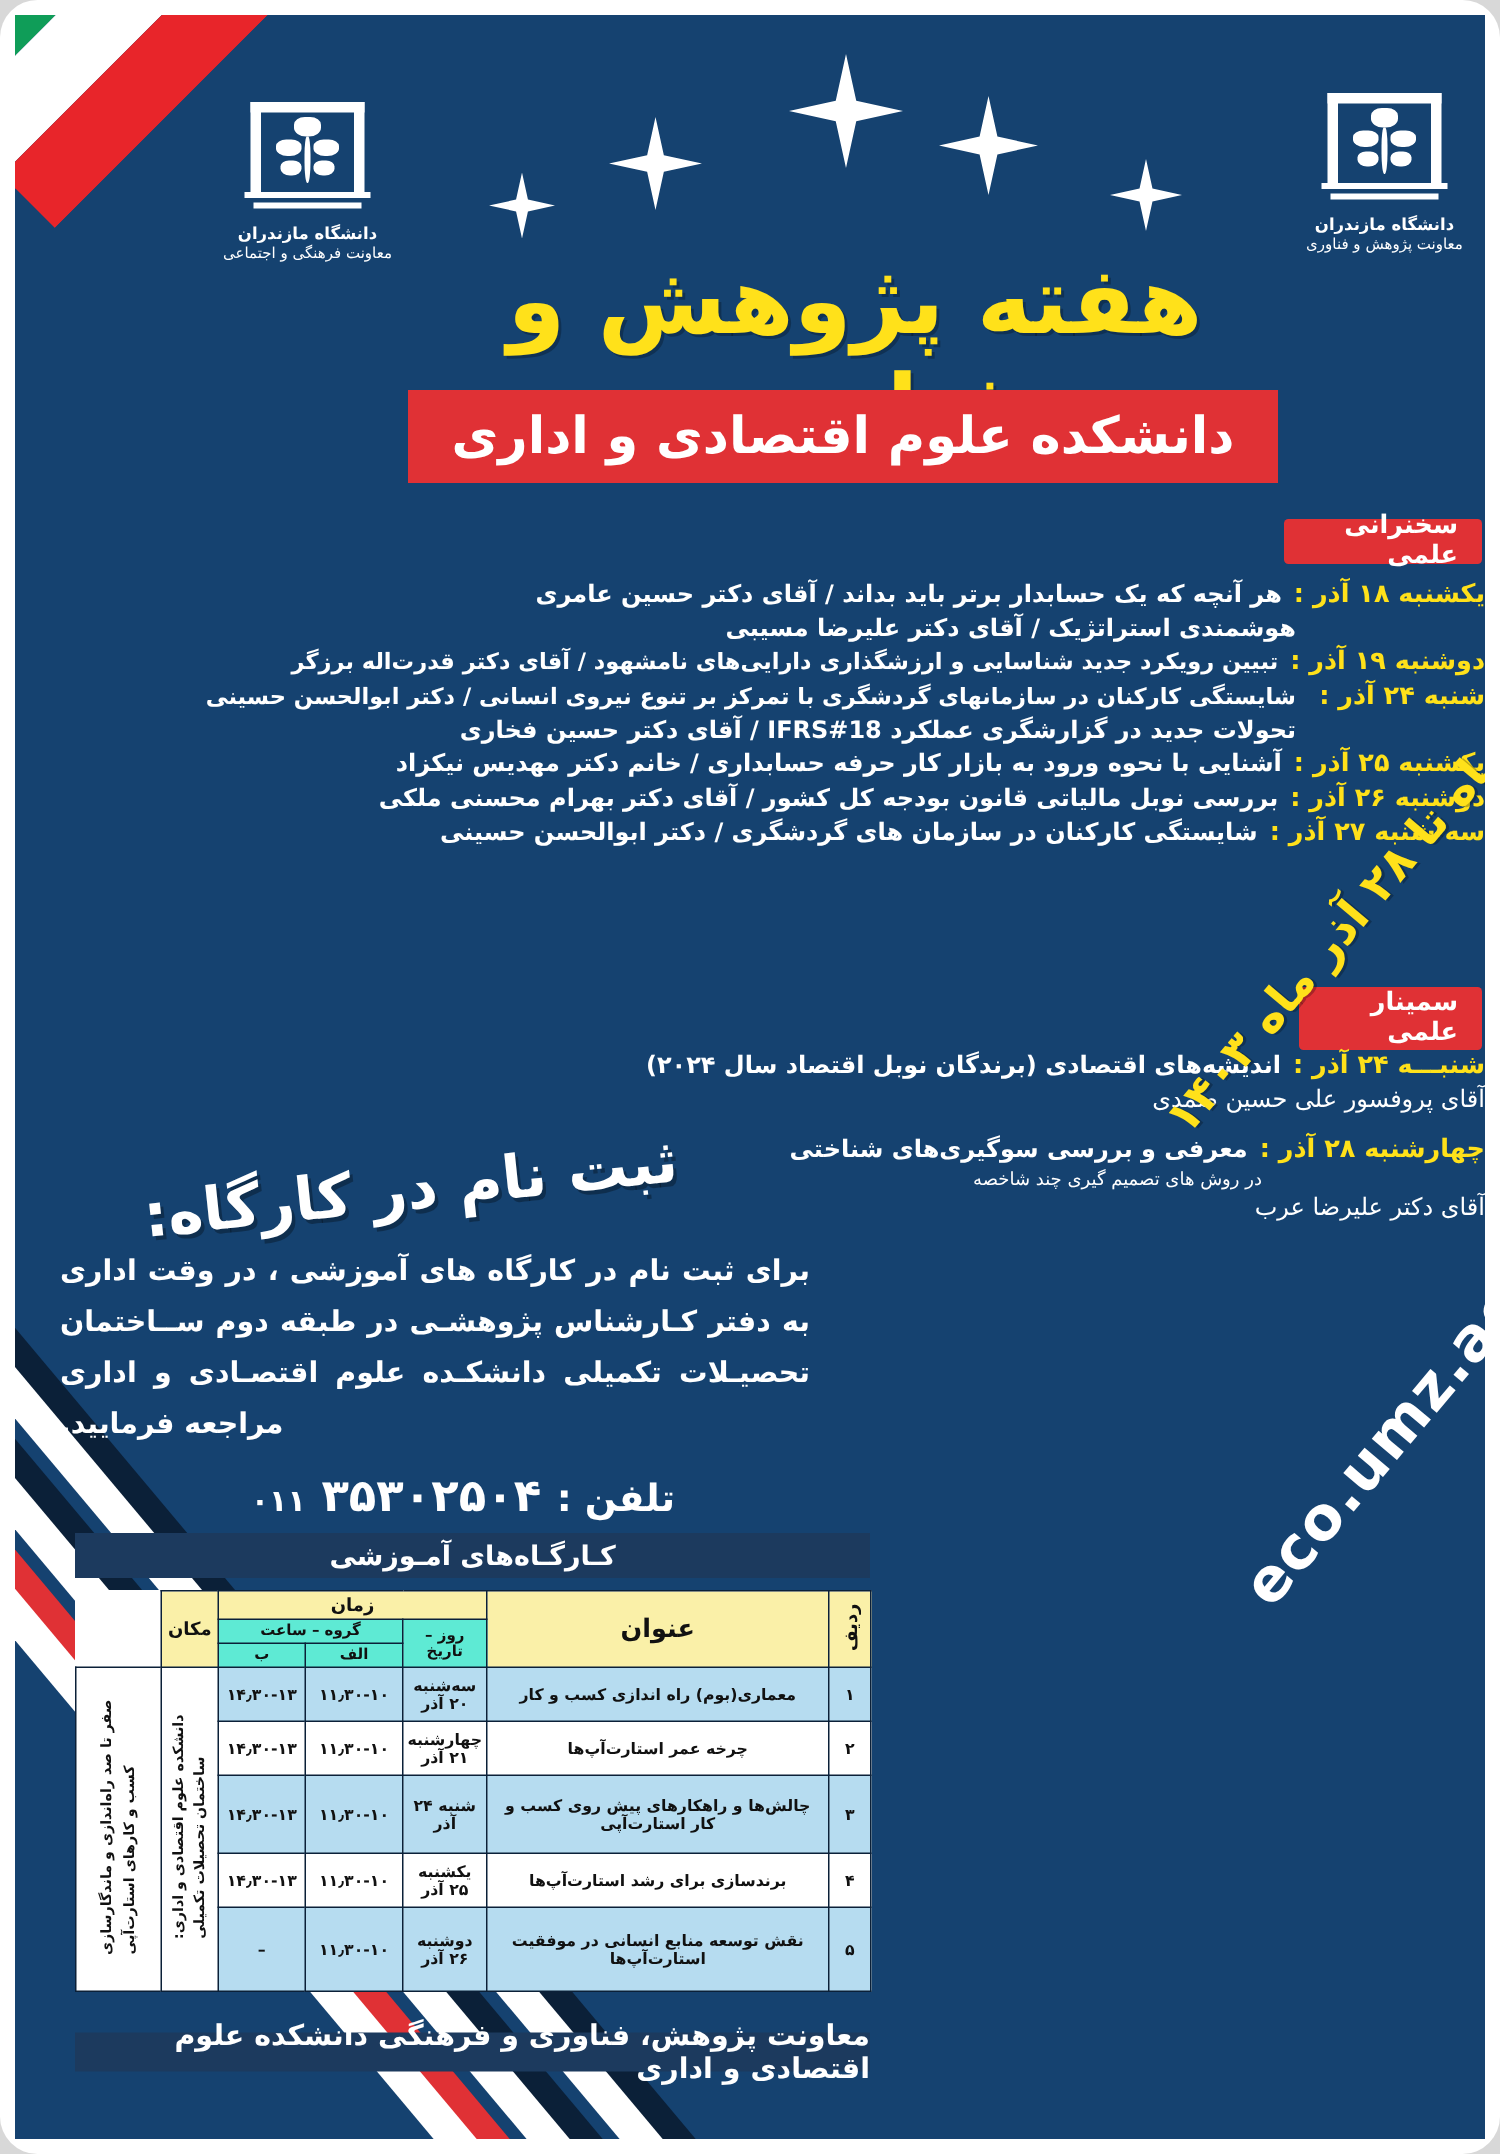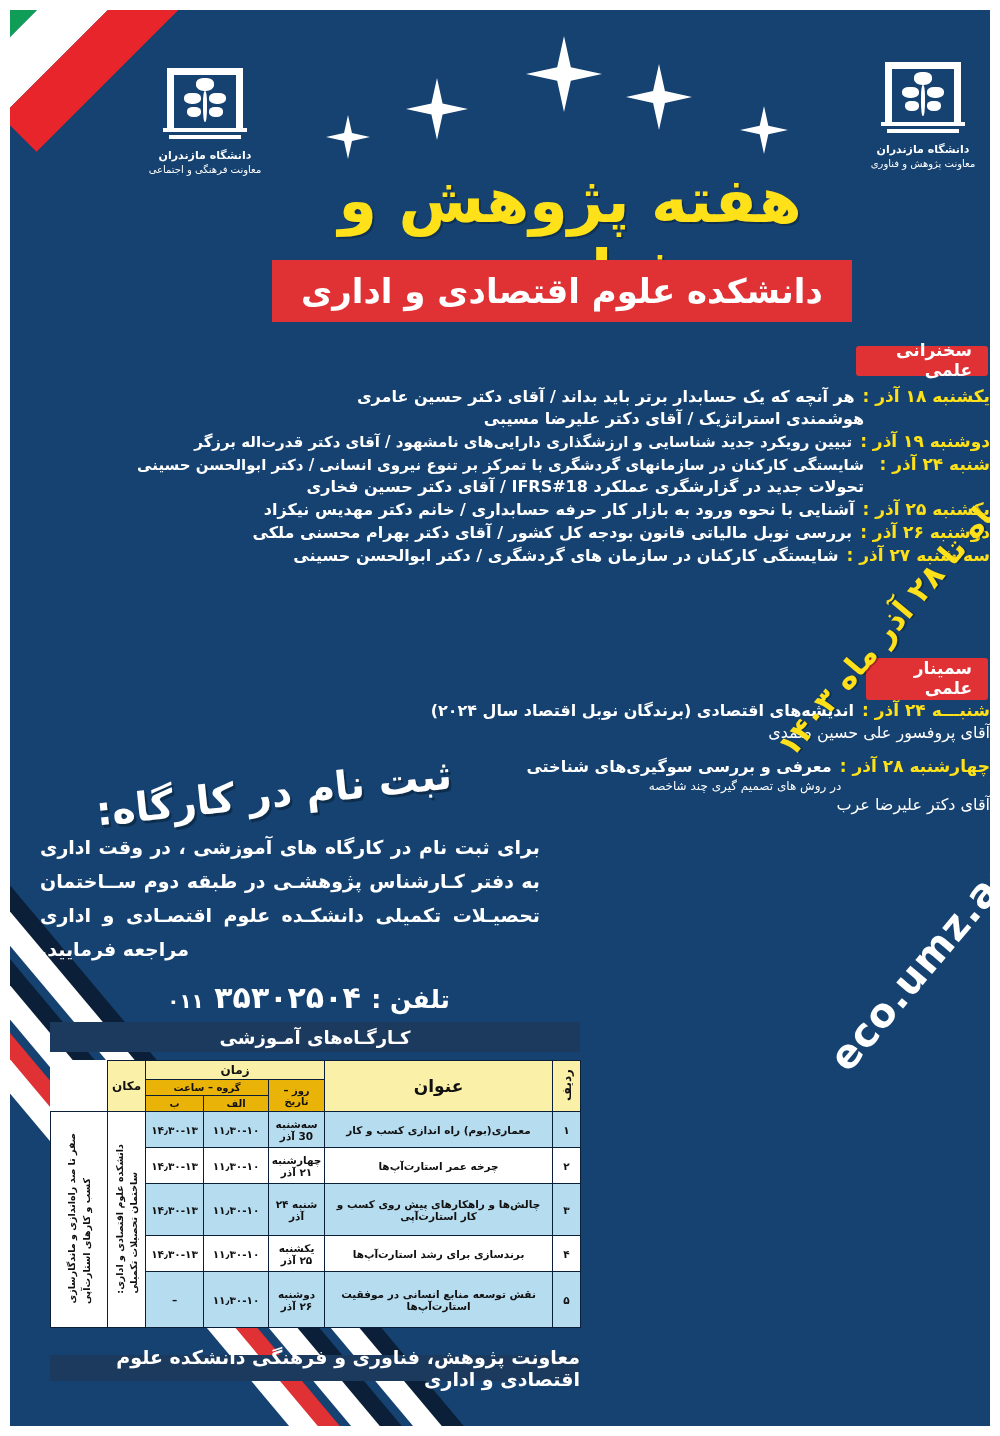--- a/index.html
+++ b/index.html
@@ -7,20 +7,21 @@
   html, body {
     background: #d8d8d8;
     font-family: "DejaVu Sans", "Liberation Sans", sans-serif;
   }
   #poster {
     position: relative;
     width: 1000px;
     height: 1436px;
     overflow: hidden;
     background: #ffffff;
+    border-radius: 25px;
   }
   .bg-navy {
     position: absolute;
     left: 10px; top: 10px;
     width: 980px; height: 1416px;
     background: #154270;
     overflow: hidden;
   }
 
   
@@ -207,21 +208,21 @@
   table.wk td, table.wk th {
     border: 1.5px solid #0b2038;
     font-size: 10.5px;
     font-weight: bold;
     color: #111111;
     text-align: center;
     vertical-align: middle;
     padding: 2px 2px;
   }
   table.wk .hdr { background: #faf0a8; font-size: 12px; }
-  table.wk .hdr-sm { background: #eab308; font-size: 10px; }
+  table.wk .hdr-sm { background: #5eead4; font-size: 10px; }
   table.wk .big { font-size: 17px; }
   .rowblue td { background: #b6dcf0; }
   .roww td { background: #ffffff; }
   .vert {
     writing-mode: vertical-rl;
     transform: rotate(180deg);
     white-space: nowrap;
   }
   .num { font-size: 13px; }
 
@@ -405,21 +406,21 @@
         </tr>
         <tr>
           <th class="hdr-sm">الف</th>
           <th class="hdr-sm">ب</th>
         </tr>
       </thead>
       <tbody>
         <tr class="rowblue" style="height:36px;">
           <td class="num">۱</td>
           <td>معماری(بوم) راه اندازی کسب و کار</td>
-          <td>سه‌شنبه 30 آذر</td>
+          <td>سه‌شنبه ۲۰ آذر</td>
           <td>۱۱٫۳۰-۱۰</td>
           <td>۱۴٫۳۰-۱۳</td>
           <td rowspan="5" style="background:#ffffff;">
             <span class="vert" style="font-size:9.5px;">ساختمان تحصیلات تکمیلی</span>
             <span class="vert" style="font-size:9.5px;">دانشکده علوم اقتصادی و اداری:</span>
           </td>
           <td rowspan="5" style="background:#ffffff;">
             <span class="vert" style="font-size:9.5px;">کسب و کارهای استارت‌آپی</span>
             <span class="vert" style="font-size:9.5px;">صفر تا صد راه‌اندازی و ماندگارسازی</span>
           </td>

